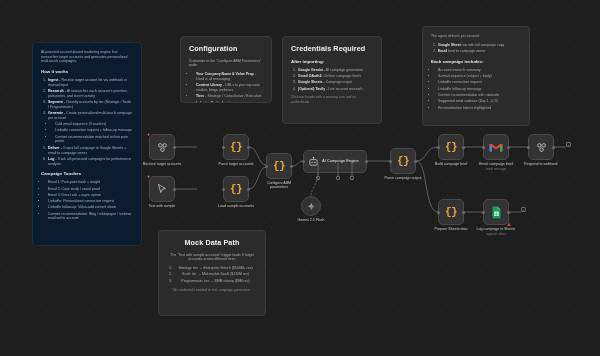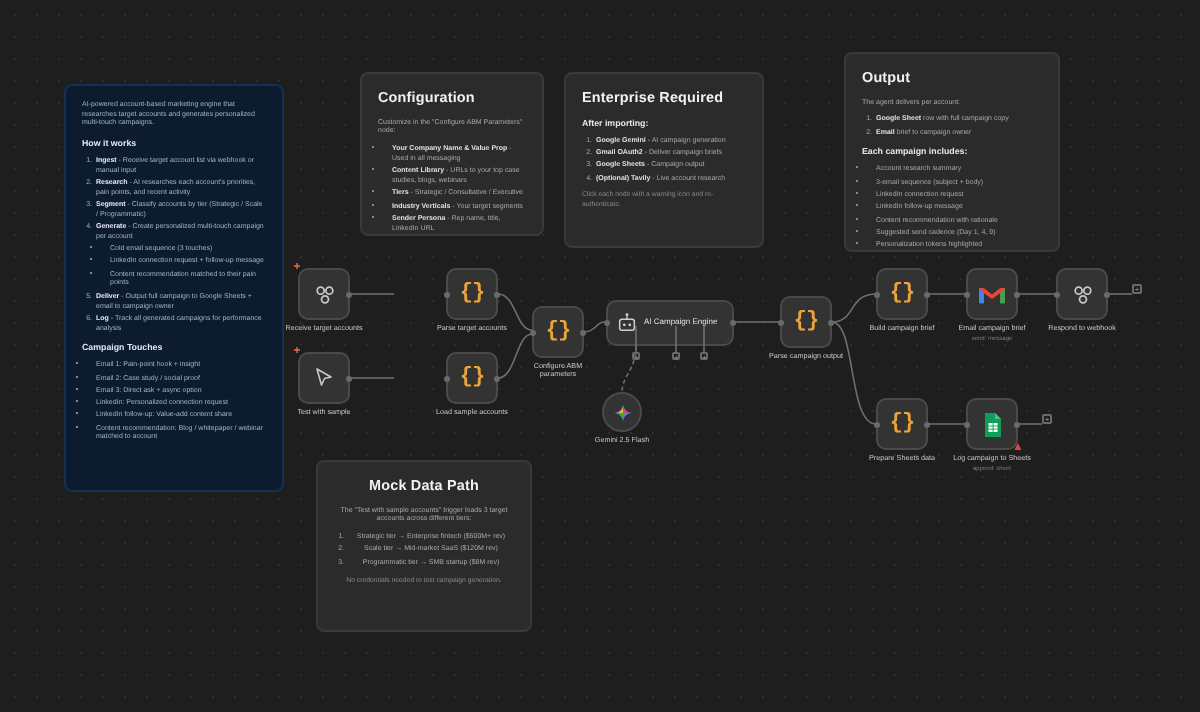--- a/index.html
+++ b/index.html
@@ -47,21 +47,21 @@
   }
   .note.blue li { color:#9fb4cc; }
   .note li b { color:#e0e0e0; font-weight:bold; }
   .note.blue li b { color:#e4eefb; }
   .note ul { list-style:disc; }
   .note ol { list-style:decimal; }
   .note ul.sub { margin:1.5px 0 1.5px 6px; }
   .note .hint { font-size:3.4px; color:#8a8a8a; margin-top:4px; }
 
   #note-agent   { left:32px;  top:42px;  width:110px; height:204px; }
-  #note-config  { left:180px; top:36px;  width:92px;  height:82px; }
+  #note-config  { left:180px; top:36px;  width:92px;  height:67px; }
   #note-creds   { left:282px; top:36px;  width:100px; height:88px; }
   #note-output  { left:422px; top:26px;  width:108px; height:100px; }
   #note-mock    { left:158px; top:230px; width:108px; height:86px;text-align:center; }
 
   
   .node {
     position:absolute;
     background:#333333;
     border:1px solid #4a4a4a;
     border-radius:5px;
@@ -323,33 +323,32 @@
       <li><b>Your Company Name &amp; Value Prop</b><span> - Used in all messaging</span></li>
       <li><b>Content Library</b><span> - URLs to your top case studies, blogs, webinars</span></li>
       <li><b>Tiers</b><span> - Strategic / Consultative / Executive</span></li>
       <li><b>Industry Verticals</b><span> - Your target segments</span></li>
       <li><b>Sender Persona</b><span> - Rep name, title, LinkedIn URL</span></li>
     </ul>
     <p class="hint">The AI tailors every touch to the specific account's context.</p>
   </div>
 
   <div class="note dark" id="note-creds">
-    <h2>Enterprise Required</h2>
+    <h2>Credentials Required</h2>
     <h3>After importing:</h3>
     <ol>
       <li><b>Google Gemini</b><span> - AI campaign generation</span></li>
       <li><b>Gmail OAuth2</b><span> - Deliver campaign briefs</span></li>
       <li><b>Google Sheets</b><span> - Campaign output</span></li>
       <li><b>(Optional) Tavily</b><span> - Live account research</span></li>
     </ol>
     <p class="hint">Click each node with a warning icon and re-authenticate.</p>
   </div>
 
   <div class="note dark" id="note-output">
-    <h2>Output</h2>
     <p>The agent delivers per account:</p>
     <ol>
       <li><b>Google Sheet</b><span> row with full campaign copy</span></li>
       <li><b>Email</b><span> brief to campaign owner</span></li>
     </ol>
     <h3>Each campaign includes:</h3>
     <ul>
       <li>Account research summary</li>
       <li>3-email sequence (subject + body)</li>
       <li>LinkedIn connection request</li>

